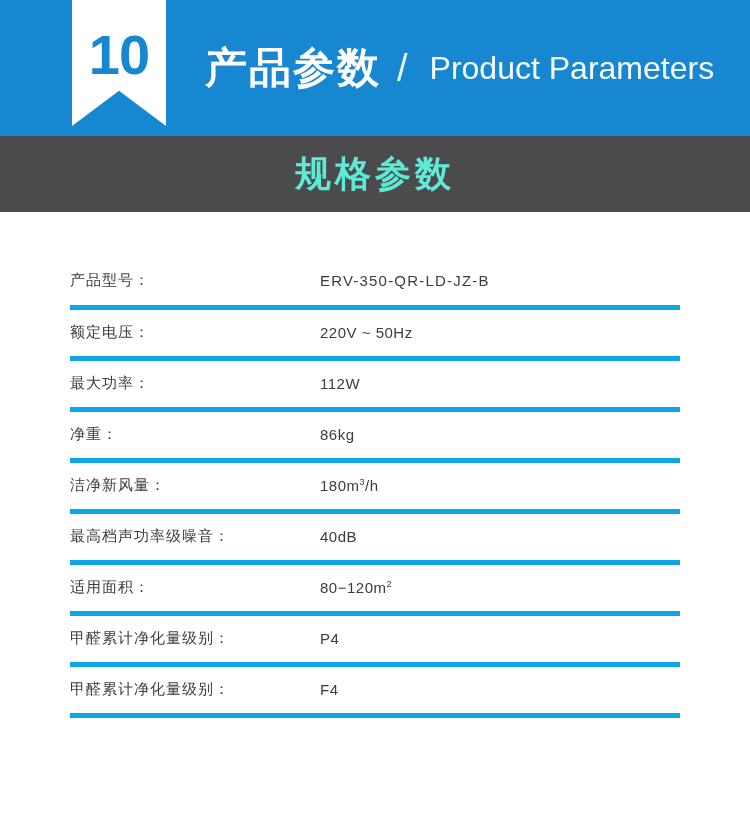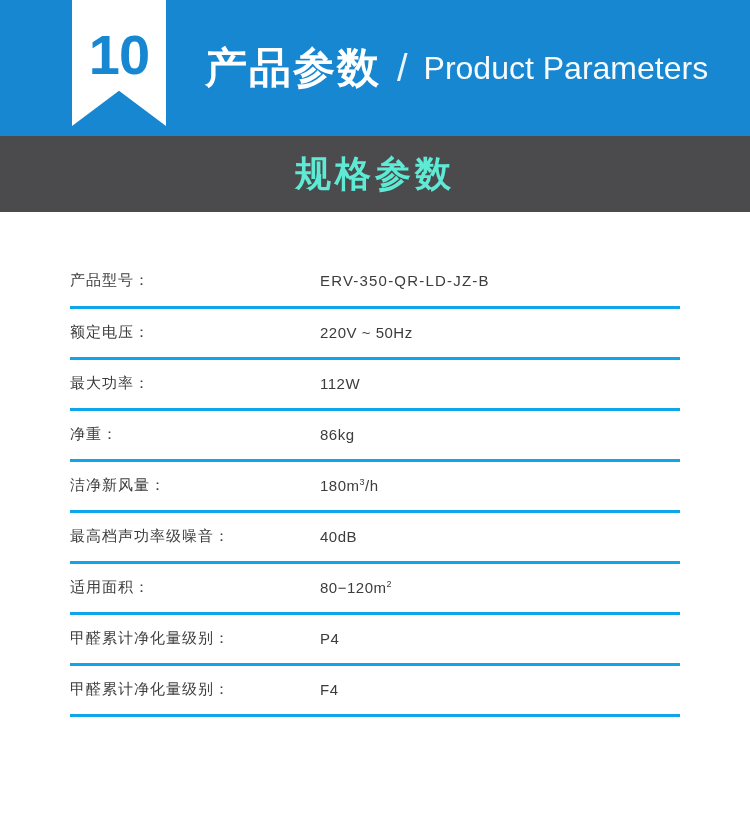--- a/index.html
+++ b/index.html
@@ -70,20 +70,21 @@
     font-weight: 300;
     margin: 0 16px;
     opacity: .92;
   }
   .title-en {
     color: #ffffff;
     font-size: 32px;
     font-weight: normal;
     letter-spacing: 0px;
     opacity: .97;
+    margin-left: 6px;
   }
 
   
   .sub-band {
     width: 750px;
     height: 76px;
     background: #4b4b4d;
     display: flex;
     align-items: center;
     justify-content: center;
@@ -100,21 +101,21 @@
     padding: 44px 70px 0 70px;
   }
   table.spec {
     width: 610px;
     border-collapse: collapse;
   }
   table.spec tr {
     height: 51px;
   }
   table.spec td {
-    border-bottom: 3px solid #0ea5e9;
+    border-bottom: 5px solid #0ea5e9;
     vertical-align: middle;
     color: #3c3c3c;
     font-size: 15px;
     padding: 0;
   }
   td.k {
     width: 250px;
     padding-left: 40px;
     letter-spacing: 1px;
   }

